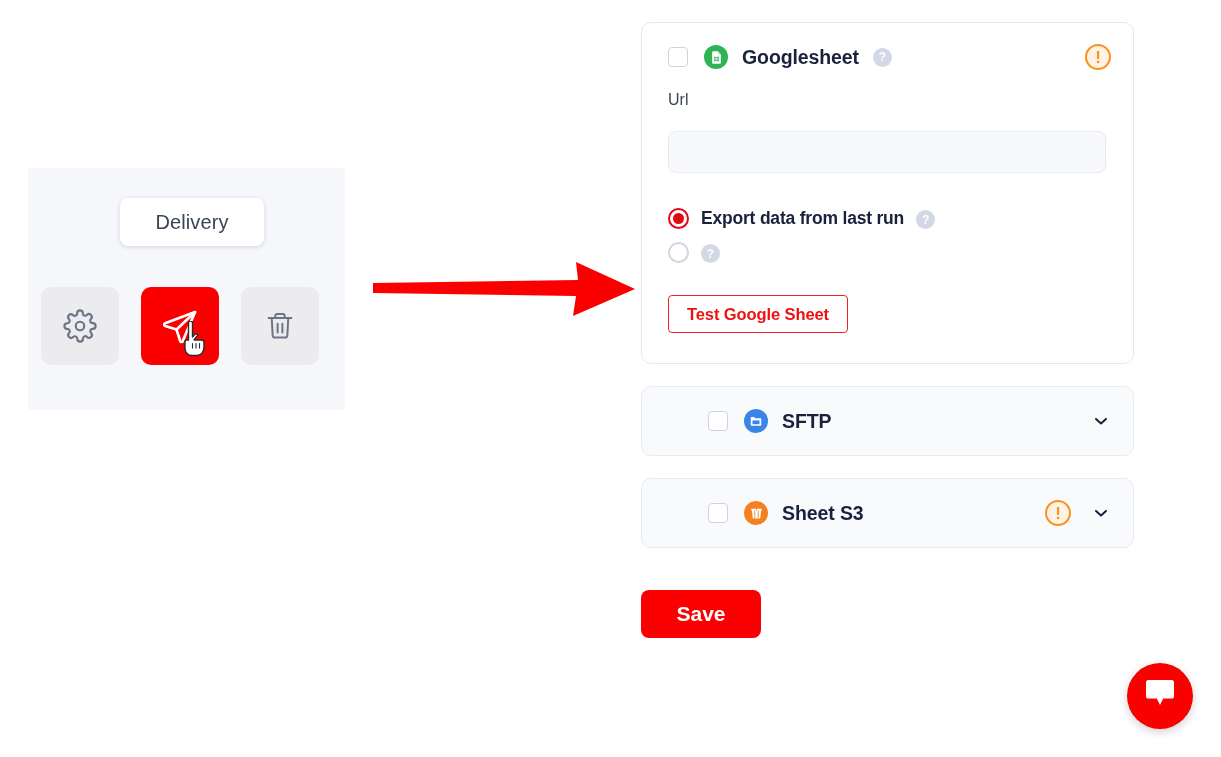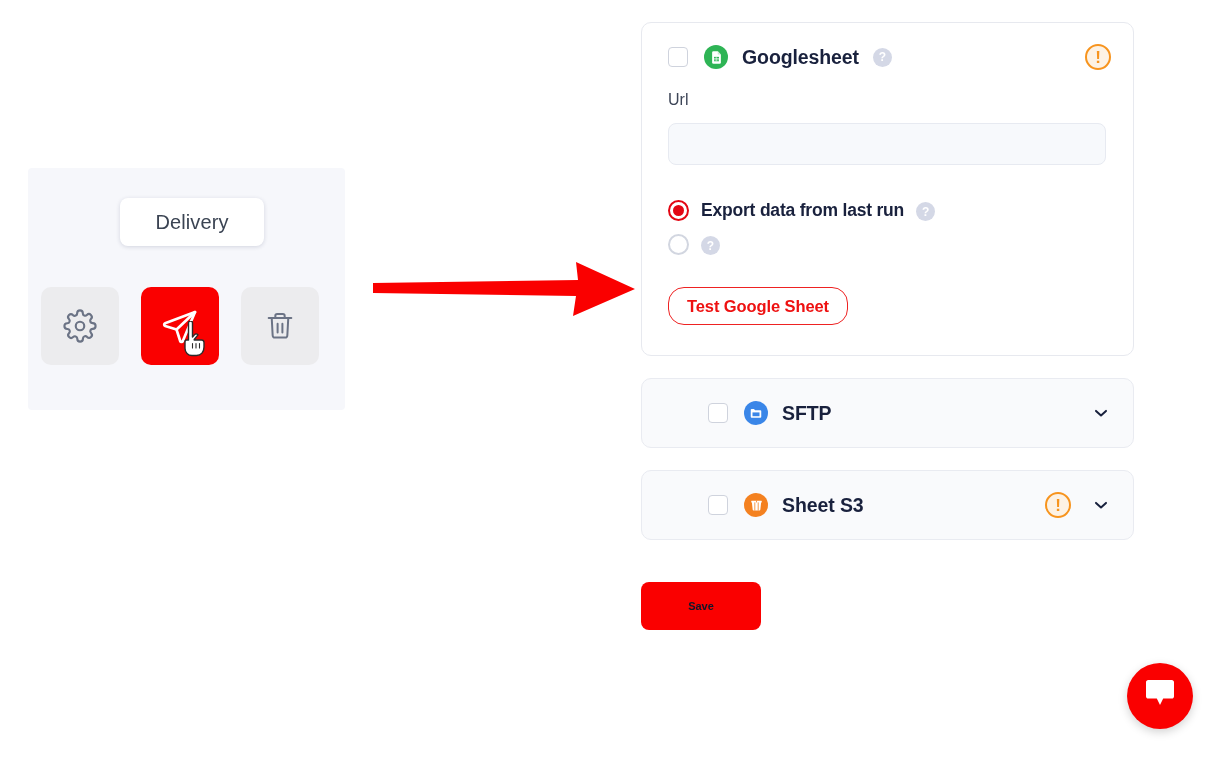--- a/index.html
+++ b/index.html
@@ -132,21 +132,21 @@
     line-height: 1;
     display: flex; align-items: center; justify-content: center;
     flex: 0 0 auto;
   }
   .chev { margin-left: 20px; flex: 0 0 auto; display:flex; }
 
   .card-body { padding: 0 26px 30px 26px; }
   .field-label {
     font-size: 16px;
     color: #3d4557;
-    margin-bottom: 14px;
+    margin-bottom: 22px;
   }
   .text-input {
     width: 438px;
     height: 42px;
     background: #f7f9fc;
     border: 1px solid #e7eaf1;
     border-radius: 8px;
     outline: none;
     font-size: 15px;
     color: #19213d;
@@ -184,38 +184,38 @@
   }
   .radio-row .help { margin-left: 12px; }
 
   .test-btn {
     margin-top: 28px;
     display: inline-flex;
     align-items: center; justify-content: center;
     height: 38px;
     padding: 0 18px;
     border: 1.4px solid #ee2222;
-    border-radius: 16px;
+    border-radius: 4px;
     background: #ffffff;
     color: #ee1111;
     font-size: 16.5px;
     font-weight: bold;
     letter-spacing: -.1px;
     cursor: pointer;
     font-family: "Liberation Sans", sans-serif;
   }
 
   .save-btn {
     margin-top: 20px;
     width: 120px; height: 48px;
     background: #fa0000;
     border: none;
     border-radius: 8px;
-    color: #0f172a;
-    font-size: 11px;
+    color: #ffffff;
+    font-size: 21px;
     font-weight: bold;
     cursor: pointer;
     font-family: "Liberation Sans", sans-serif;
   }
 
   
   .chat-fab {
     position: absolute;
     right: 28px; bottom: 28px;
     width: 66px; height: 66px;

